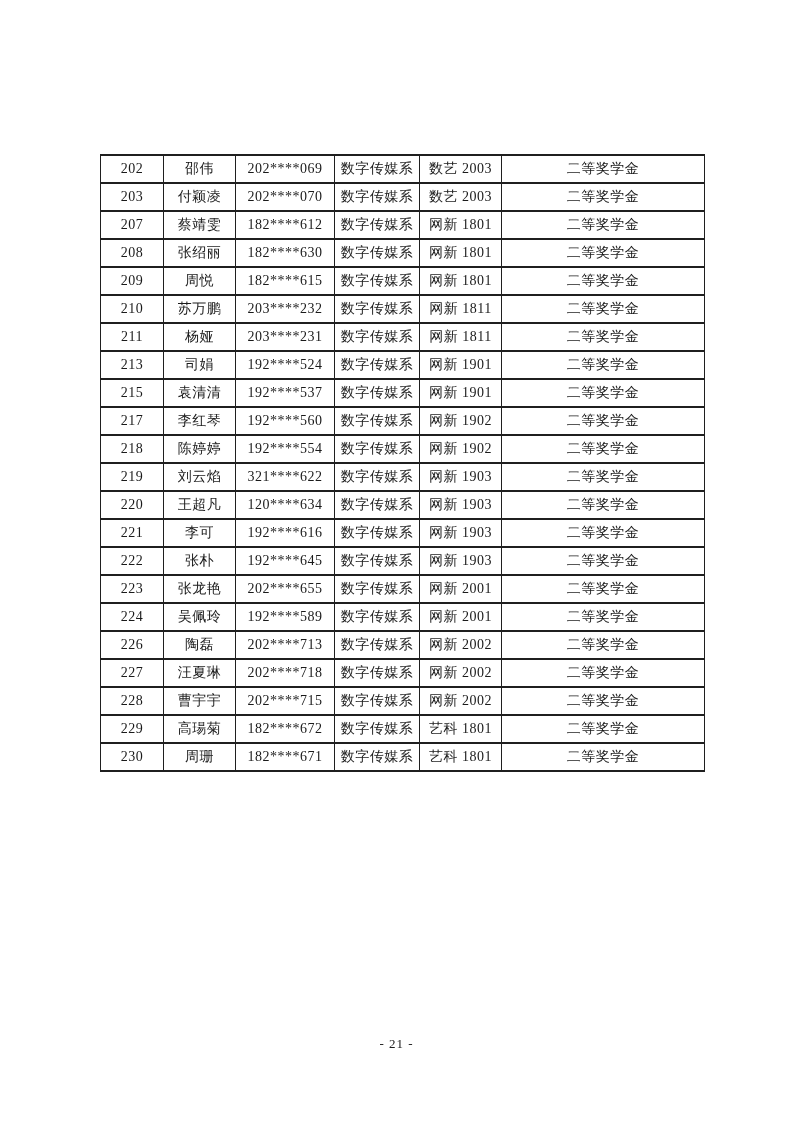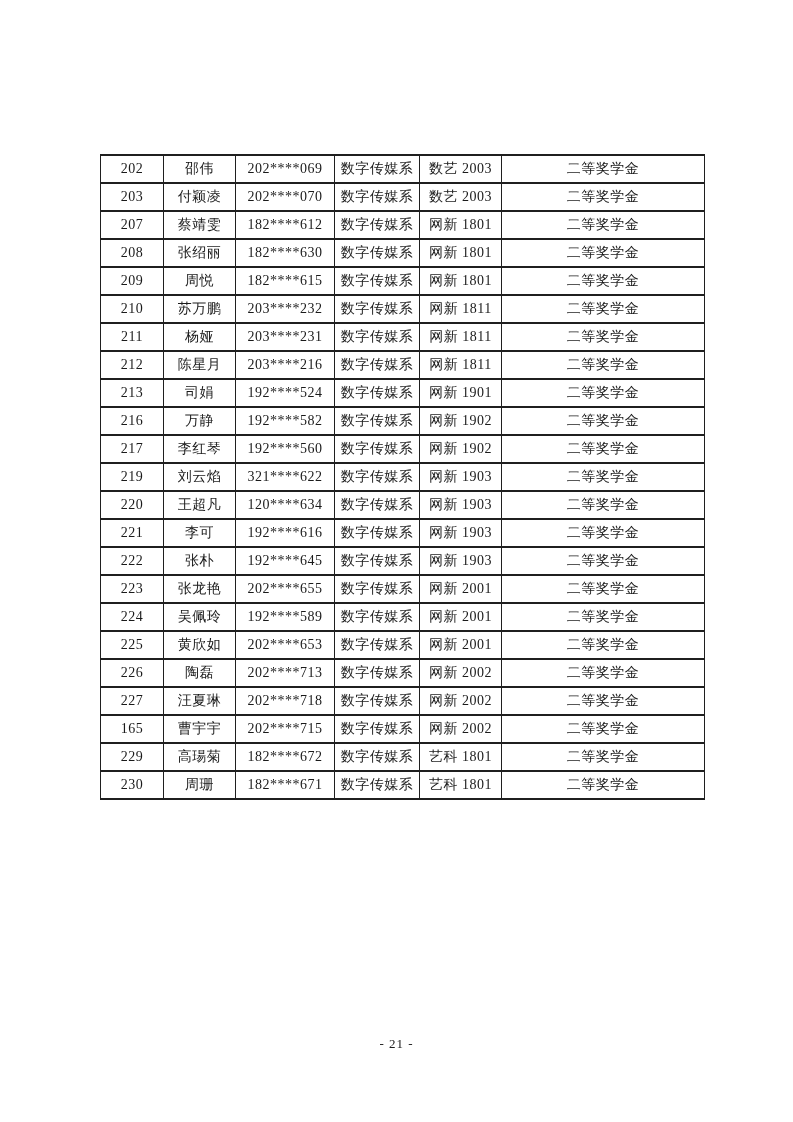--- a/index.html
+++ b/index.html
@@ -114,52 +114,52 @@
   </tr>
         <tr>
     <td>211</td>
     <td>杨娅</td>
     <td>203****231</td>
     <td>数字传媒系</td>
     <td>网新 1811</td>
     <td>二等奖学金</td>
   </tr>
         <tr>
-    <td>212</td>
-    <td>陈星月</td>
-    <td>203****216</td>
-    <td>数字传媒系</td>
-    <td>网新 1811</td>
-    <td>二等奖学金</td>
-  </tr>
-        <tr>
     <td>213</td>
     <td>司娟</td>
     <td>192****524</td>
     <td>数字传媒系</td>
     <td>网新 1901</td>
     <td>二等奖学金</td>
   </tr>
         <tr>
-    <td>216</td>
-    <td>万静</td>
-    <td>192****582</td>
-    <td>数字传媒系</td>
-    <td>网新 1902</td>
+    <td>215</td>
+    <td>袁清清</td>
+    <td>192****537</td>
+    <td>数字传媒系</td>
+    <td>网新 1901</td>
     <td>二等奖学金</td>
   </tr>
         <tr>
     <td>217</td>
     <td>李红琴</td>
     <td>192****560</td>
     <td>数字传媒系</td>
     <td>网新 1902</td>
     <td>二等奖学金</td>
   </tr>
         <tr>
+    <td>218</td>
+    <td>陈婷婷</td>
+    <td>192****554</td>
+    <td>数字传媒系</td>
+    <td>网新 1902</td>
+    <td>二等奖学金</td>
+  </tr>
+        <tr>
     <td>219</td>
     <td>刘云焰</td>
     <td>321****622</td>
     <td>数字传媒系</td>
     <td>网新 1903</td>
     <td>二等奖学金</td>
   </tr>
         <tr>
     <td>220</td>
     <td>王超凡</td>
@@ -194,45 +194,37 @@
   </tr>
         <tr>
     <td>224</td>
     <td>吴佩玲</td>
     <td>192****589</td>
     <td>数字传媒系</td>
     <td>网新 2001</td>
     <td>二等奖学金</td>
   </tr>
         <tr>
-    <td>225</td>
-    <td>黄欣如</td>
-    <td>202****653</td>
-    <td>数字传媒系</td>
-    <td>网新 2001</td>
-    <td>二等奖学金</td>
-  </tr>
-        <tr>
     <td>226</td>
     <td>陶磊</td>
     <td>202****713</td>
     <td>数字传媒系</td>
     <td>网新 2002</td>
     <td>二等奖学金</td>
   </tr>
         <tr>
     <td>227</td>
     <td>汪夏琳</td>
     <td>202****718</td>
     <td>数字传媒系</td>
     <td>网新 2002</td>
     <td>二等奖学金</td>
   </tr>
         <tr>
-    <td>165</td>
+    <td>228</td>
     <td>曹宇宇</td>
     <td>202****715</td>
     <td>数字传媒系</td>
     <td>网新 2002</td>
     <td>二等奖学金</td>
   </tr>
         <tr>
     <td>229</td>
     <td>高瑒菊</td>
     <td>182****672</td>

